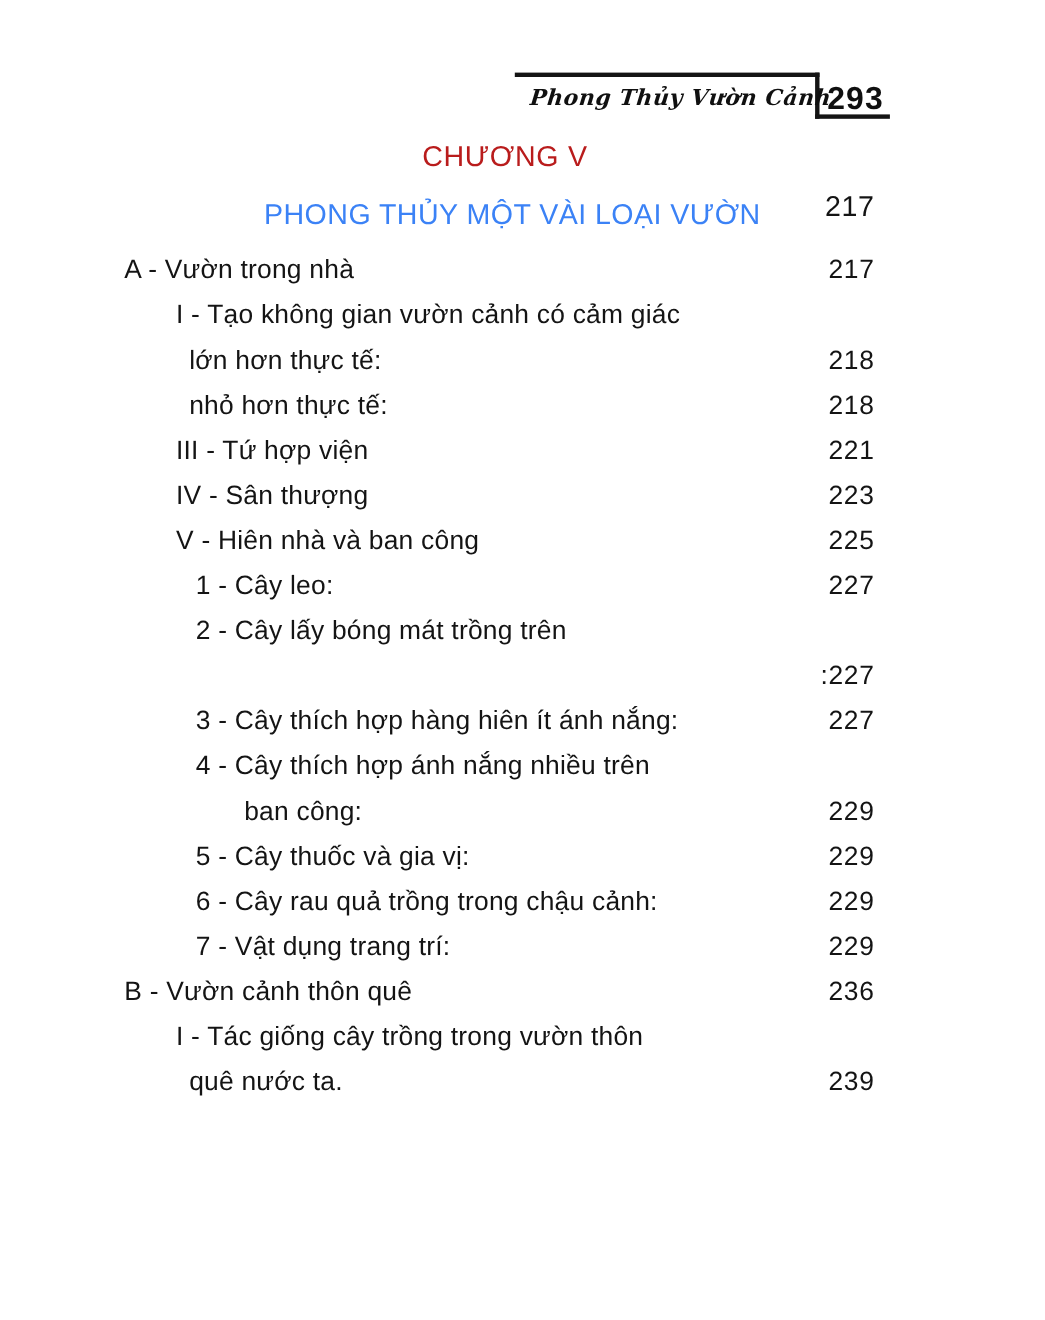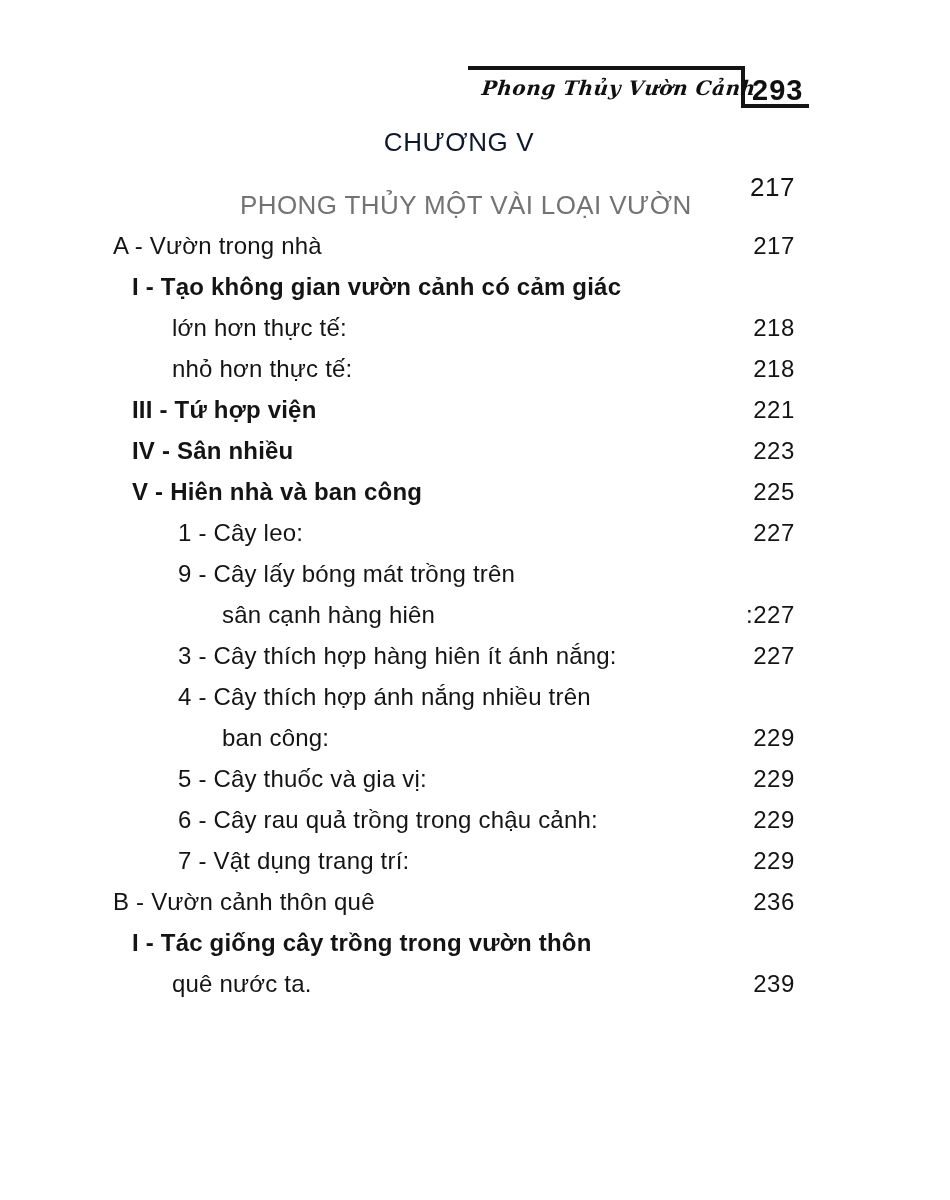--- a/index.html
+++ b/index.html
@@ -77,36 +77,36 @@
   .chapter-block {
     position: absolute;
     left: 0;
     top: 127px;
     width: 950px;
   }
   .chapter-label {
     text-align: center;
     font-size: 26px;
     letter-spacing: 0.6px;
-    color: #0f172a;
+    color: #b91c1c;
     padding-right: 32px;
   }
   .chapter-title-row {
     position: relative;
     margin-top: 14px;
     height: 34px;
   }
   .chapter-title-text {
     position: absolute;
     left: 240px;
-    top: 18px;
+    top: 8px;
     font-size: 26px;
     letter-spacing: 0.4px;
     white-space: nowrap;
-    color: #737373;
+    color: #3b82f6;
   }
   .chapter-title-page {
     position: absolute;
     right: 155px;
     top: 0;
     font-size: 26px;
     letter-spacing: 0.5px;
     color: #141414;
   }
 
@@ -133,21 +133,21 @@
   .toc-page {
     position: absolute;
     top: 0;
     right: 155px;
     font-size: 24px;
     letter-spacing: 0.6px;
     color: #141414;
   }
   
   .lvl-a  .toc-text { left: 113px; }
-  .lvl-r  .toc-text { left: 132px; font-weight: bold; }
+  .lvl-r  .toc-text { left: 160px; }
   .lvl-rc .toc-text { left: 172px; }
   .lvl-n  .toc-text { left: 178px; }
   .lvl-nc .toc-text { left: 222px; }
 </style>
 </head>
 <body>
 
 <div class="page-header">
   <div class="header-rule-top"></div>
   <div class="header-rule-drop"></div>
@@ -178,36 +178,35 @@
     </div>
     <div class="toc-row lvl-rc">
       <span class="toc-text">nhỏ hơn  thực tế:</span>
       <span class="toc-page">218</span>
     </div>
     <div class="toc-row lvl-r">
       <span class="toc-text">III - Tứ hợp viện</span>
       <span class="toc-page">221</span>
     </div>
     <div class="toc-row lvl-r">
-      <span class="toc-text">IV - Sân nhiều</span>
+      <span class="toc-text">IV - Sân thượng</span>
       <span class="toc-page">223</span>
     </div>
     <div class="toc-row lvl-r">
       <span class="toc-text">V - Hiên nhà và ban công</span>
       <span class="toc-page">225</span>
     </div>
     <div class="toc-row lvl-n">
       <span class="toc-text">1 - Cây leo:</span>
       <span class="toc-page">227</span>
     </div>
     <div class="toc-row lvl-n">
-      <span class="toc-text">9 - Cây lấy bóng mát trồng trên</span>
+      <span class="toc-text">2 - Cây lấy bóng mát trồng trên</span>
     </div>
     <div class="toc-row lvl-nc">
-      <span class="toc-text">sân cạnh hàng hiên</span>
       <span class="toc-page">:227</span>
     </div>
     <div class="toc-row lvl-n">
       <span class="toc-text">3 - Cây thích hợp hàng hiên ít ánh nắng:</span>
       <span class="toc-page">227</span>
     </div>
     <div class="toc-row lvl-n">
       <span class="toc-text">4 - Cây thích hợp ánh nắng nhiều trên</span>
     </div>
     <div class="toc-row lvl-nc">

